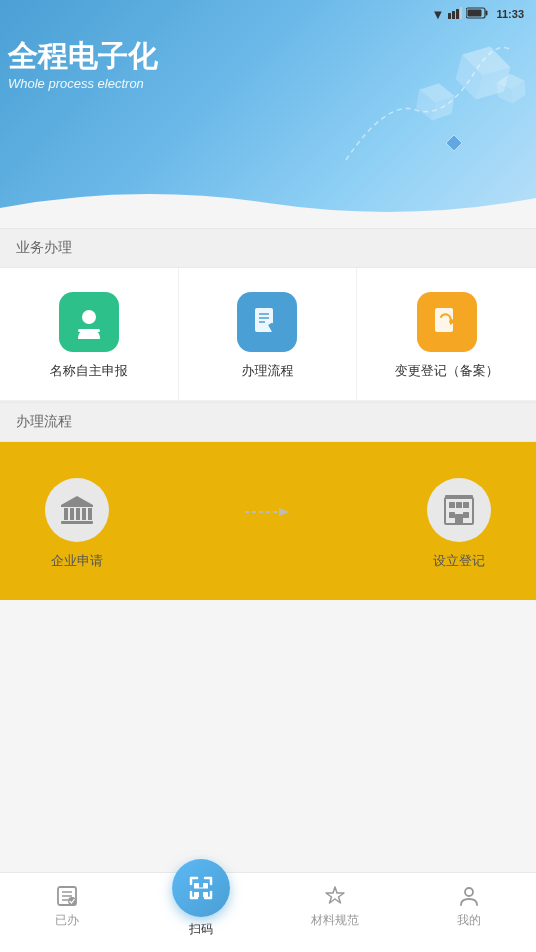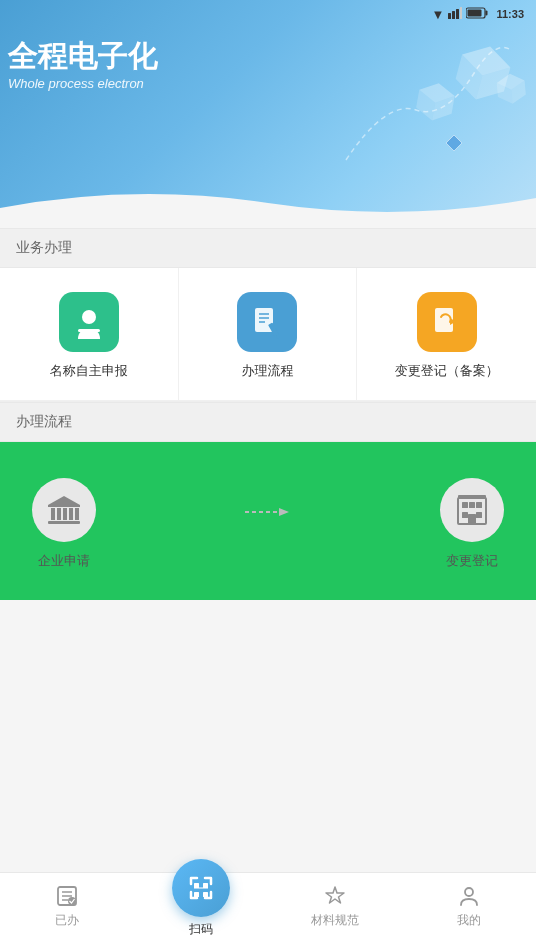--- a/index.html
+++ b/index.html
@@ -117,22 +117,22 @@
     .business-icon-wrap.purple { background: #c06bb8; }
     .business-label {
       font-size: 13px;
       color: #333;
       text-align: center;
       line-height: 1.4;
     }
 
     
     .flow-section {
-      background: #22c55e;
-      padding: 20px 24px 30px;
+      background: #eab308;
+      padding: 20px 37px 30px;
     }
     .flow-row {
       display: flex;
       align-items: center;
       gap: 0;
       margin-top: 16px;
     }
     .flow-item {
       display: flex;
       flex-direction: column;
@@ -368,21 +368,21 @@
           <rect x="4" y="6" width="28" height="26" rx="1" fill="none" stroke="#888" stroke-width="2"></rect>
           <rect x="8" y="10" width="6" height="6" rx="0.5" fill="#888"></rect>
           <rect x="15" y="10" width="6" height="6" rx="0.5" fill="#888"></rect>
           <rect x="22" y="10" width="6" height="6" rx="0.5" fill="#888"></rect>
           <rect x="8" y="20" width="6" height="6" rx="0.5" fill="#888"></rect>
           <rect x="22" y="20" width="6" height="6" rx="0.5" fill="#888"></rect>
           <rect x="14" y="22" width="8" height="10" rx="0.5" fill="#888"></rect>
           <rect x="4" y="3" width="28" height="4" rx="1" fill="#888"></rect>
         </svg>
       </div>
-      <div class="flow-label">变更登记</div>
+      <div class="flow-label">设立登记</div>
     </div>
 
   </div>
 </div>
 
 <div class="bottom-nav">
 
 
   <div class="nav-item">
     <div class="nav-icon">

